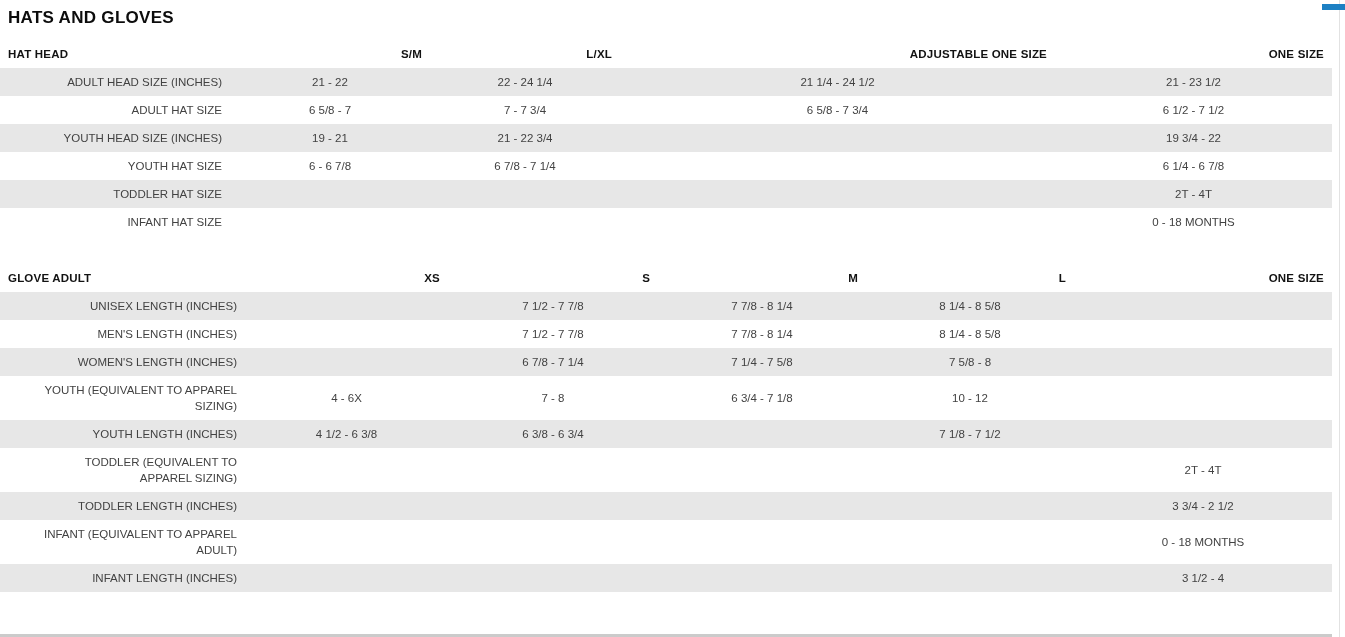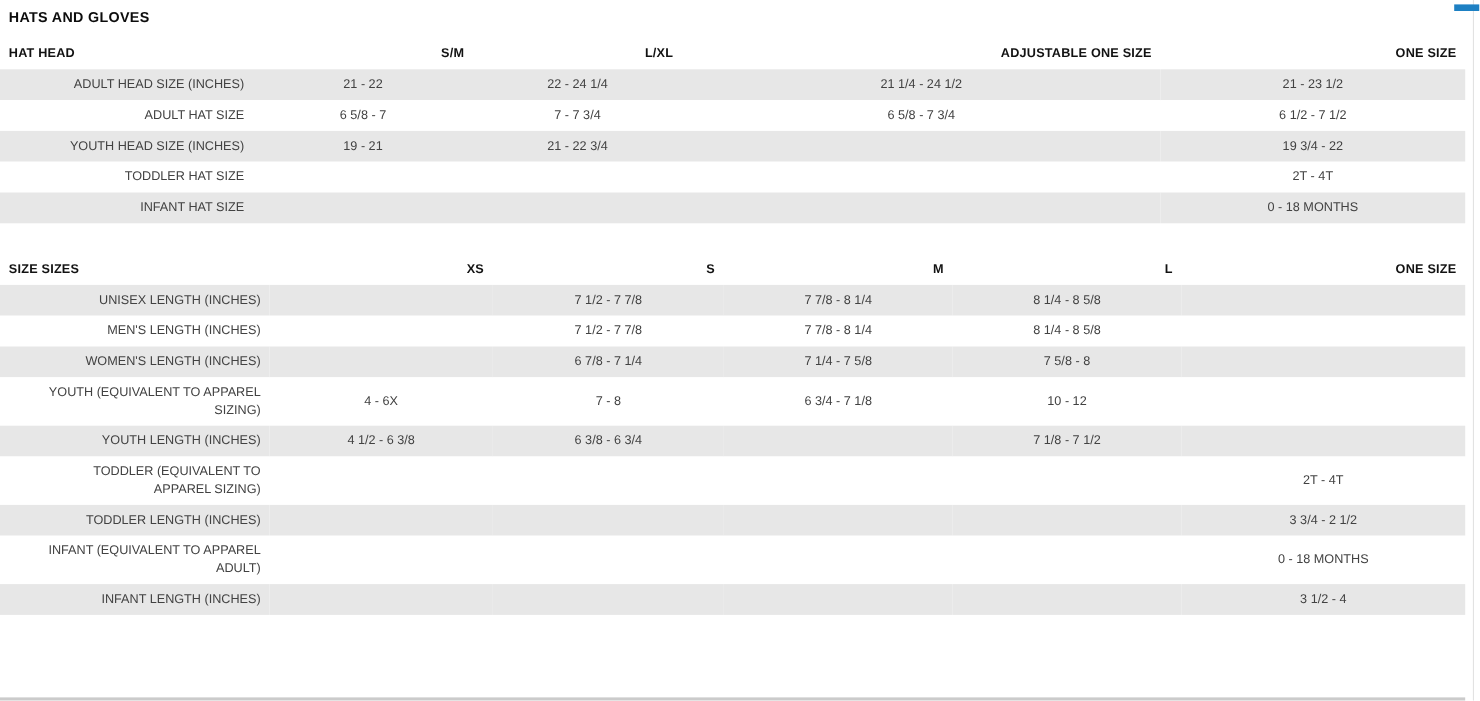--- a/index.html
+++ b/index.html
@@ -15,21 +15,21 @@
     position: relative;
     width: 1345px;
     height: 637px;
     overflow: hidden;
   }
   .content {
     width: 1332px;
     padding-top: 6px;
   }
   .page-title {
-    font-size: 13px;
+    font-size: 17px;
     font-weight: bold;
     color: #0c0c0c;
     letter-spacing: 0.3px;
     margin: 2px 0 0 8px;
   }
   table.size-table {
     border-collapse: collapse;
     table-layout: fixed;
     width: 1332px;
   }
@@ -150,20 +150,27 @@
             <td class="val-cell">6 1/2 - 7 1/2</td>
           </tr>
           <tr>
             <td class="label-cell"><span>YOUTH HEAD SIZE (INCHES)</span></td>
             <td class="val-cell">19 - 21</td>
             <td class="val-cell">21 - 22 3/4</td>
             <td class="val-cell"></td>
             <td class="val-cell">19 3/4 - 22</td>
           </tr>
           <tr>
+            <td class="label-cell"><span>YOUTH HAT SIZE</span></td>
+            <td class="val-cell">6 - 6 7/8</td>
+            <td class="val-cell">6 7/8 - 7 1/4</td>
+            <td class="val-cell"></td>
+            <td class="val-cell">6 1/4 - 6 7/8</td>
+          </tr>
+          <tr>
             <td class="label-cell"><span>TODDLER HAT SIZE</span></td>
             <td class="val-cell"></td>
             <td class="val-cell"></td>
             <td class="val-cell"></td>
             <td class="val-cell">2T - 4T</td>
           </tr>
           <tr>
             <td class="label-cell"><span>INFANT HAT SIZE</span></td>
             <td class="val-cell"></td>
             <td class="val-cell"></td>
@@ -177,21 +184,21 @@
       <colgroup>
           <col>
           <col>
           <col>
           <col>
           <col>
           <col>
         </colgroup>
       <thead>
         <tr>
-            <th class="label-col">SIZE SIZES</th>
+            <th class="label-col">GLOVE ADULT</th>
             <th class="val-col">XS</th>
             <th class="val-col">S</th>
             <th class="val-col">M</th>
             <th class="val-col">L</th>
             <th class="val-col">ONE SIZE</th>
           </tr>
       </thead>
       <tbody>
           <tr>
             <td class="label-cell"><span>UNISEX LENGTH (INCHES)</span></td>

